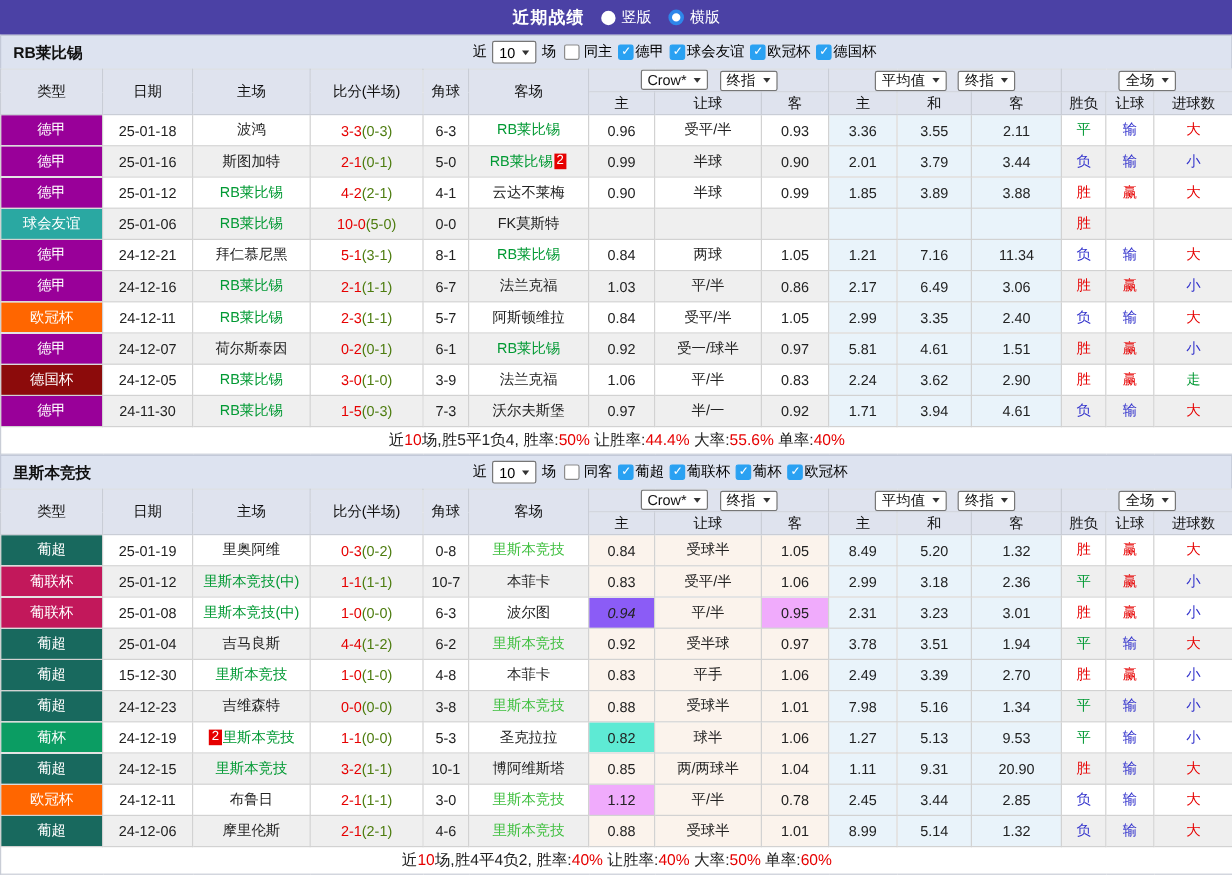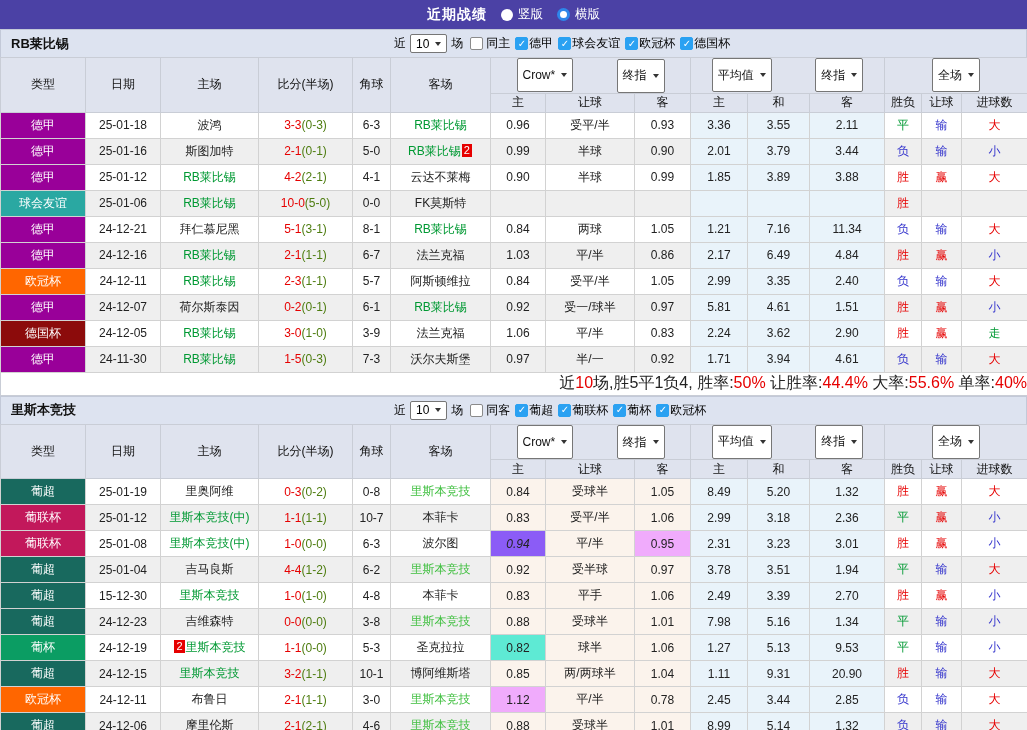--- a/index.html
+++ b/index.html
@@ -22,34 +22,34 @@
   .sel{display:inline-flex;align-items:center;border:1px solid #767676;background:#fff;height:19px;padding:0 5px;margin:0 4px;border-radius:2px;cursor:default;}
   .sel .arr{width:0;height:0;border-left:3.5px solid transparent;border-right:3.5px solid transparent;border-top:4.5px solid #333;margin-left:6px;}
   .chk{display:inline-flex;align-items:center;gap:3px;margin-left:7px;cursor:default;}
   .chk.tight{margin-left:5px;gap:1px;}
   .cb{width:13px;height:13px;border:1px solid #8b8b8b;background:#fff;display:inline-flex;align-items:center;justify-content:center;font-size:10px;line-height:1;border-radius:2px;color:#fff;}
   .cb.on{background:#2aa1f2;border-color:#2aa1f2;}
   
   table.grid{width:1027px;border-collapse:collapse;table-layout:fixed;}
   .grid th,.grid td{border:1px solid #c9cdd6;text-align:center;overflow:hidden;white-space:nowrap;padding:0;}
   .grid thead th{background:#dfe3ee;font-weight:normal;height:19px;font-size:12px;color:#111;}
-  .grid thead .selcell .sel{height:34px;margin:0 20px;}
+  .grid thead .selcell .sel{height:17px;margin:0 3px;}
   .grid tbody td{height:26px;border-color:#d2d2d2;background:#fff;}
   .grid tbody tr.alt td{background:#efefef;}
   .grid tbody td.avg, .grid tbody tr.alt td.avg{background:#e9f3fa;}
   .grid tbody td.type{color:#fff;}
   .ft{color:#e60000;}
   .ht{color:#4d7c0f;}
   .g{color:#009933;}
   .lg{color:#3fbf3f;}
   .b2{display:inline-block;background:#e60000;color:#fff;font-size:11px;line-height:13px;padding:0 2px;margin:0 1px;vertical-align:1px;}
   .c-red{color:#e60000;}
   .c-blue{color:#3333cc;}
   .c-green{color:#009933;}
-  .grid tfoot td{height:23px;font-size:16px;background:#fff;border-color:#c9cdd6;color:#222;text-align:right;}
+  .grid tfoot td{height:23px;font-size:13px;background:#fff;border-color:#c9cdd6;color:#222;}
   .grid tfoot .red{color:#e60000;}
 </style>
 </head>
 <body>
 
 <div class="topbar">
   <span class="title">近期战绩</span>
   <span class="radio">
     <span class="rdot"></span>
     <span>竖版</span>
@@ -246,21 +246,21 @@
             <td>24-12-16</td>
             <td><span class="g">RB莱比锡</span></td>
             <td><span class="ft">2-1</span><span class="ht">(1-1)</span></td>
             <td>6-7</td>
             <td><span>法兰克福</span></td>
             <td>1.03</td>
             <td>平/半</td>
             <td>0.86</td>
             <td class="avg">2.17</td>
             <td class="avg">6.49</td>
-            <td class="avg">4.84</td>
+            <td class="avg">3.06</td>
             <td class="c-red">胜</td>
             <td class="c-red">赢</td>
             <td class="c-blue">小</td>
           </tr>
           <tr>
             <td class="type" style="background: rgb(255, 102, 0);">欧冠杯</td>
             <td>24-12-11</td>
             <td><span class="g">RB莱比锡</span></td>
             <td><span class="ft">2-3</span><span class="ht">(1-1)</span></td>
             <td>5-7</td>

